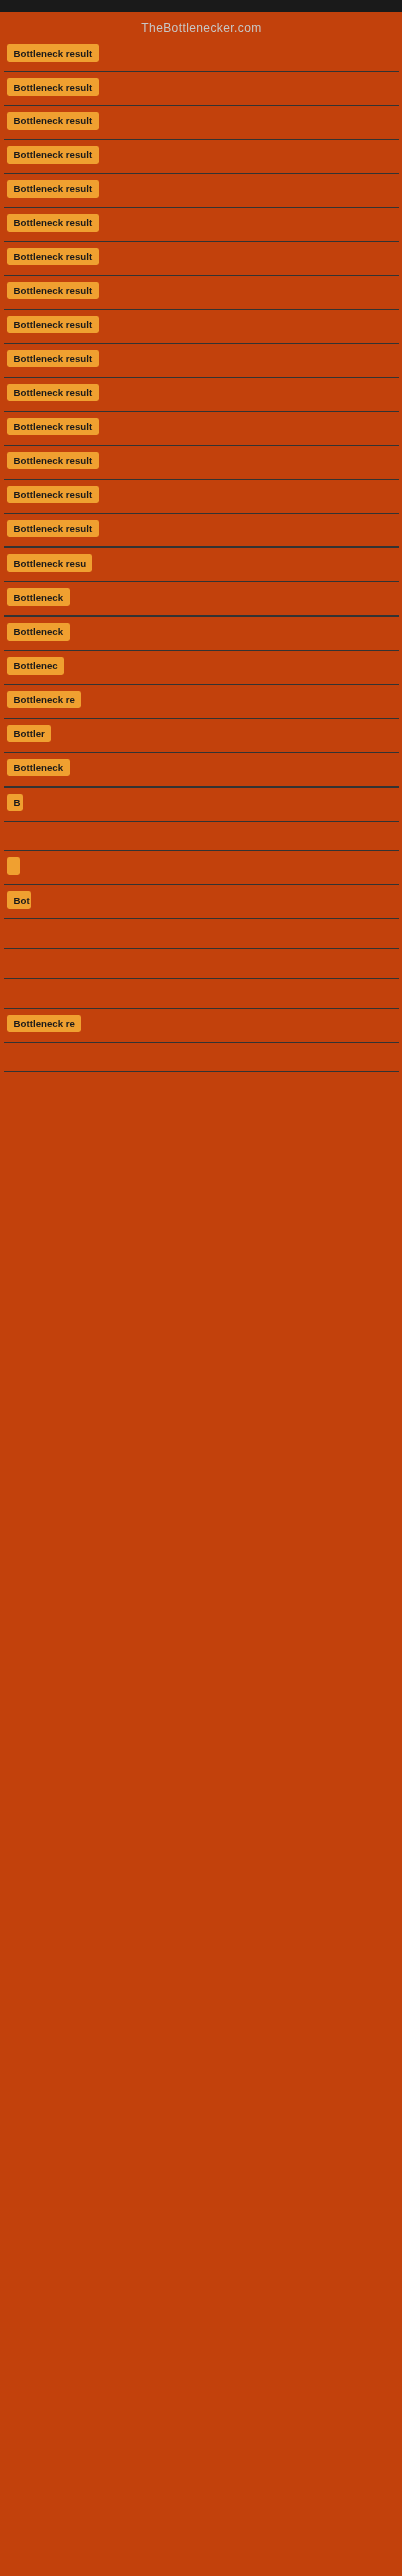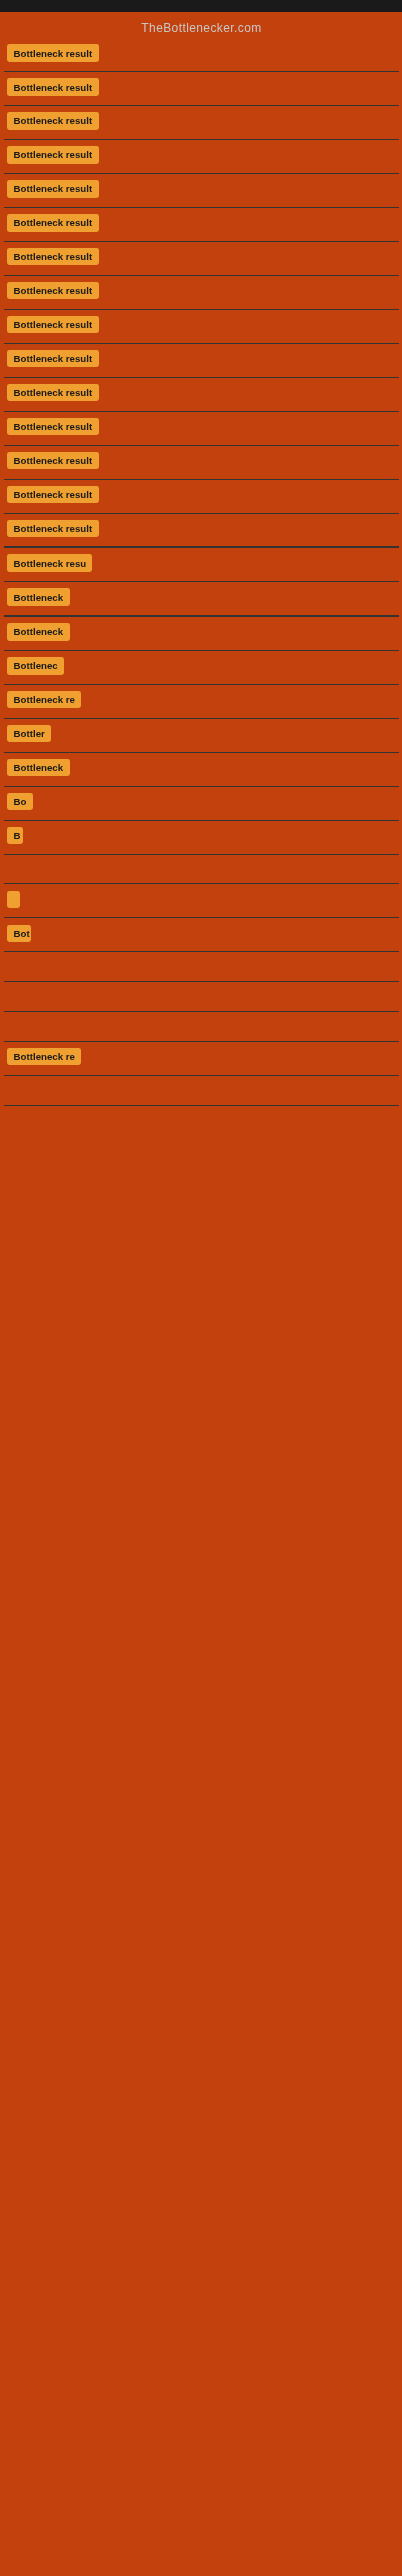--- a/index.html
+++ b/index.html
@@ -162,23 +162,20 @@
   <div class="block" style="padding:6.4px 0 6.4px 3.2px;">
     <span class="bottleneck-badge" style="max-width:47px; overflow:hidden;">Bottler</span>
   </div>
   <div class="divider"></div>
 
   <div class="block" style="padding:6.4px 0 6.4px 3.2px;">
     <span class="bottleneck-badge" style="max-width:64px; overflow:hidden;">Bottleneck</span>
   </div>
   <div class="divider"></div>
 
-  <div class="block" style="padding:6.4px 0 6.4px 3.2px;">
-    <span class="bottleneck-badge" style="max-width:26px; overflow:hidden;">Bo</span>
-  </div>
   <div class="divider"></div>
 
   <div class="block" style="padding:6.4px 0 6.4px 3.2px;">
     <span class="bottleneck-badge" style="max-width:16px; overflow:hidden;">B</span>
   </div>
   <div class="divider"></div>
 
   <div class="block" style="padding:6.4px 0 6.4px 3.2px; height:29px;">
   </div>
   <div class="divider"></div>

